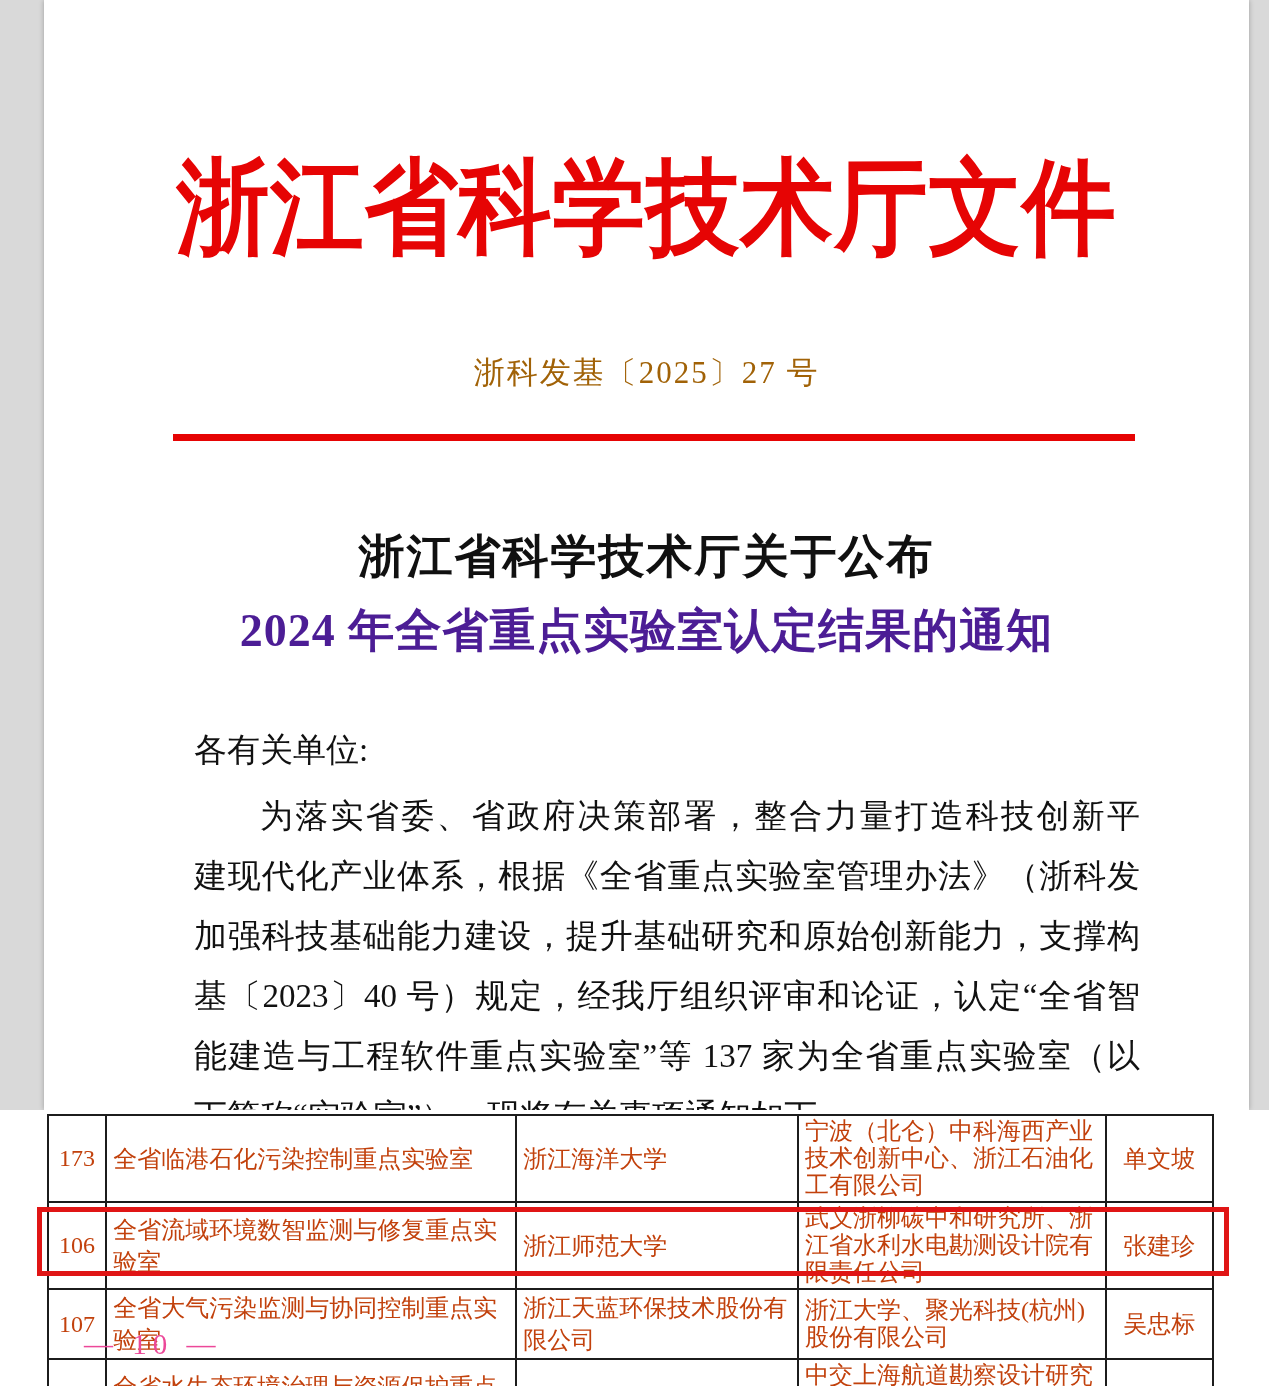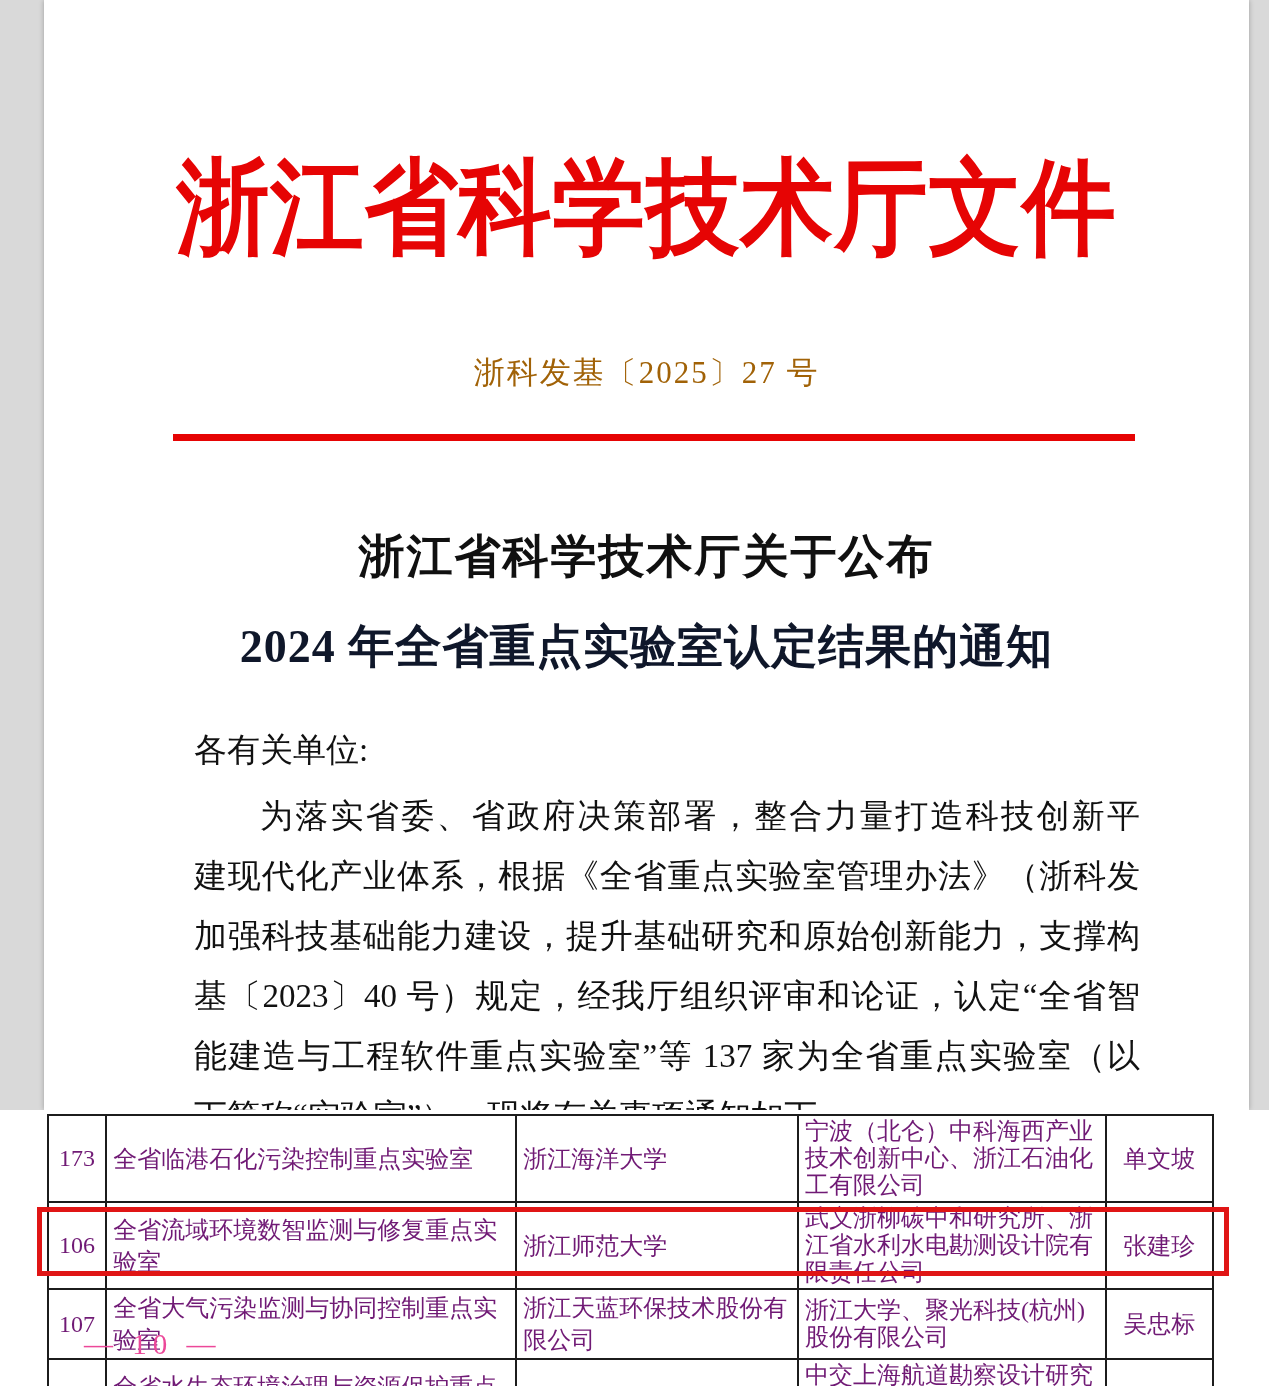--- a/index.html
+++ b/index.html
@@ -64,26 +64,26 @@
     width: 100%;
     text-align: center;
     font-size: 46px;
     font-weight: bold;
     color: #101010;
     letter-spacing: 2px;
   }
   .notice-title-2 {
     position: absolute;
     left: 0;
-    top: 616px;
+    top: 600px;
     width: 100%;
     text-align: center;
     font-size: 46px;
     font-weight: bold;
-    color: #0f172a;
+    color: #4c1d95;
     letter-spacing: 1px;
   }
   .salutation {
     position: absolute;
     left: 150px;
     top: 728px;
     font-size: 33px;
     color: #111;
   }
   .body-text {
@@ -122,21 +122,21 @@
     left: 47px;
     top: 4px;
     border-collapse: collapse;
     table-layout: fixed;
     width: 1167px;
     font-family: "Liberation Serif", "DejaVu Serif", serif;
   }
   table.lab-table td {
     border: 2px solid #1c1c1c;
     font-size: 24px;
-    color: #701a75;
+    color: #c2410c;
     padding: 2px 6px;
     overflow: hidden;
   }
   td.col-no   { text-align: center; }
   td.col-lab  { text-align: left; padding-left: 14px; border-radius: 30px; }
   td.col-inst { text-align: left; padding-left: 12px; }
   td.col-part { text-align: left; padding-left: 12px; font-size: 23px; line-height: 27px; }
   td.col-dir  { text-align: center; }
   tr.lab-row  { height: 49px; }
   .highlight-box {

